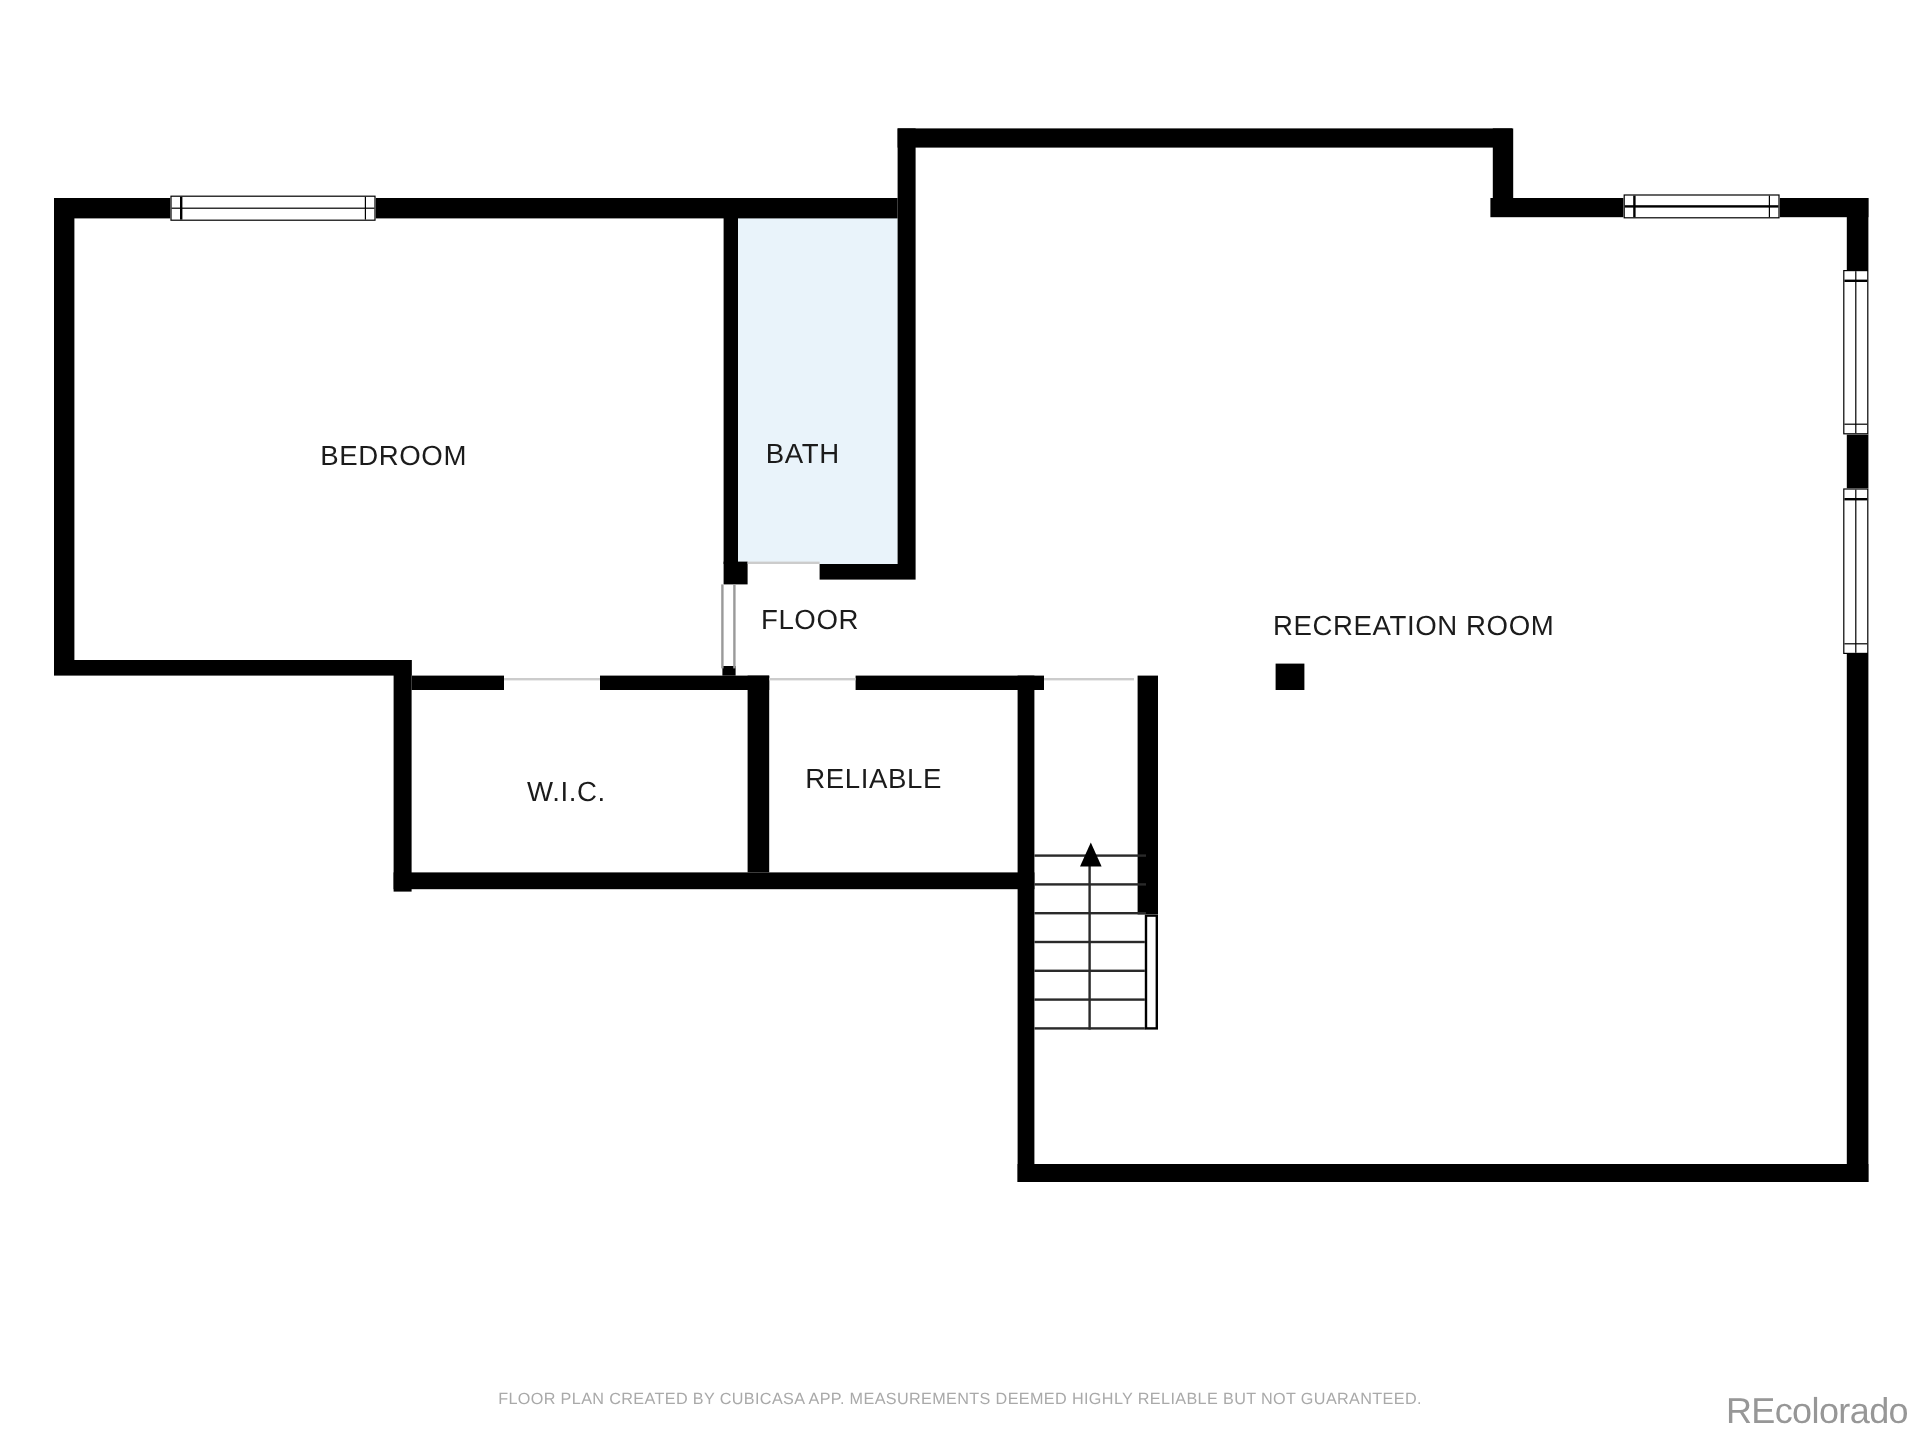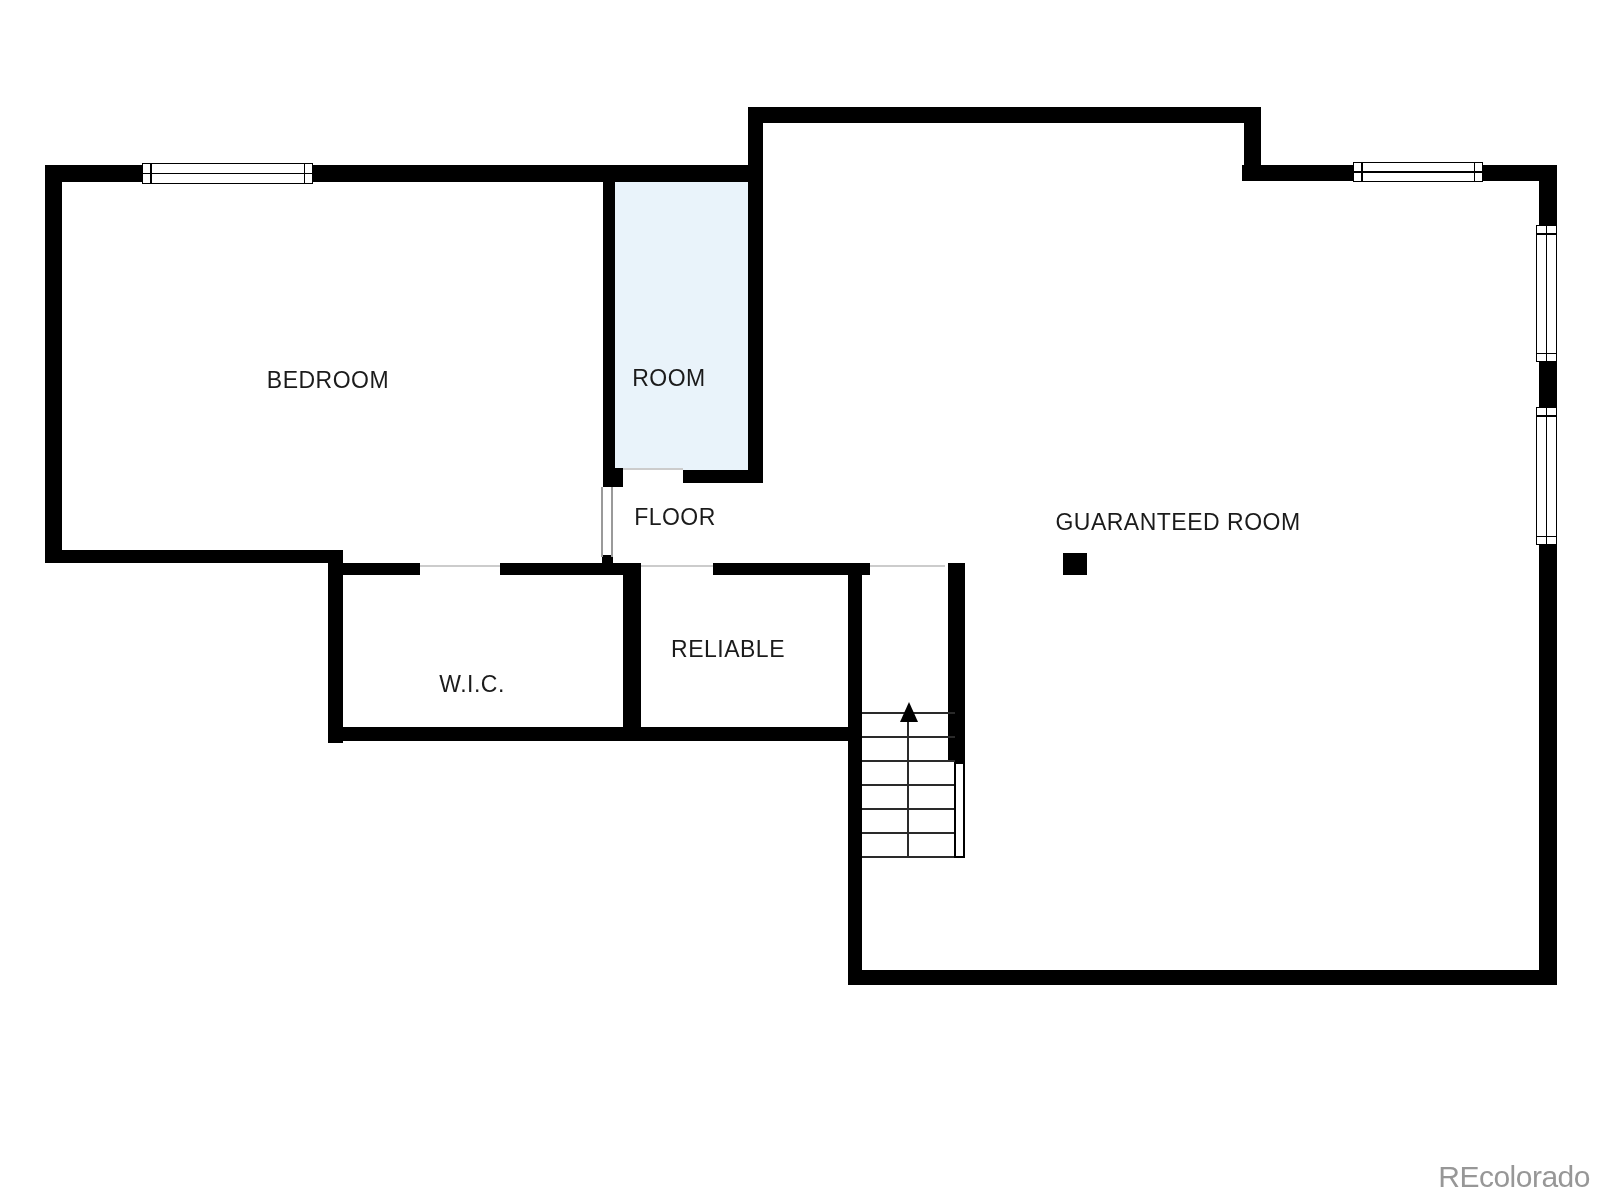--- a/index.html
+++ b/index.html
@@ -147,21 +147,22 @@
     <div class="tread" style="left:862px;top:784px;width:93px;"></div>
     <div class="tread" style="left:862px;top:808px;width:93px;"></div>
     <div class="tread" style="left:862px;top:832px;width:93px;"></div>
     <div class="tread" style="left:862px;top:856px;width:93px;"></div>
     <div class="stair-center" style="left:907px;top:712px;height:146px;"></div>
     <div class="up-arrow" style="left:900px;top:702px;"></div>
     <div class="stair-rail" style="left:954px;top:762px;width:11px;height:96px;"></div>
   </div>
 
   <div class="room-label" style="left:328px;top:380px;">BEDROOM</div>
-  <div class="room-label" style="left:669px;top:378px;">ROOM</div>
+  <div class="room-label" style="left:669px;top:378px;">BATH</div>
   <div class="room-label" style="left:675px;top:517px;">FLOOR</div>
-  <div class="room-label" style="left:472px;top:684px;">W.I.C.</div>
+  <div class="room-label" style="left:472px;top:660px;">W.I.C.</div>
   <div class="room-label" style="left:728px;top:649px;">RELIABLE</div>
-  <div class="room-label" style="left:1178px;top:522px;">GUARANTEED ROOM</div>
+  <div class="room-label" style="left:1178px;top:522px;">RECREATION ROOM</div>
 
+  <div class="footer-note">FLOOR PLAN CREATED BY CUBICASA APP. MEASUREMENTS DEEMED HIGHLY RELIABLE BUT NOT GUARANTEED.</div>
   <div class="watermark">REcolorado</div>
 
 </div>
 
 </body></html>

